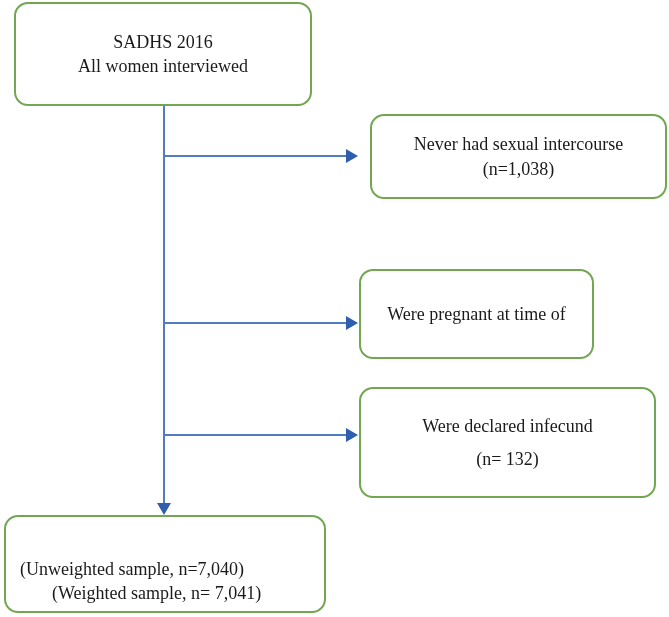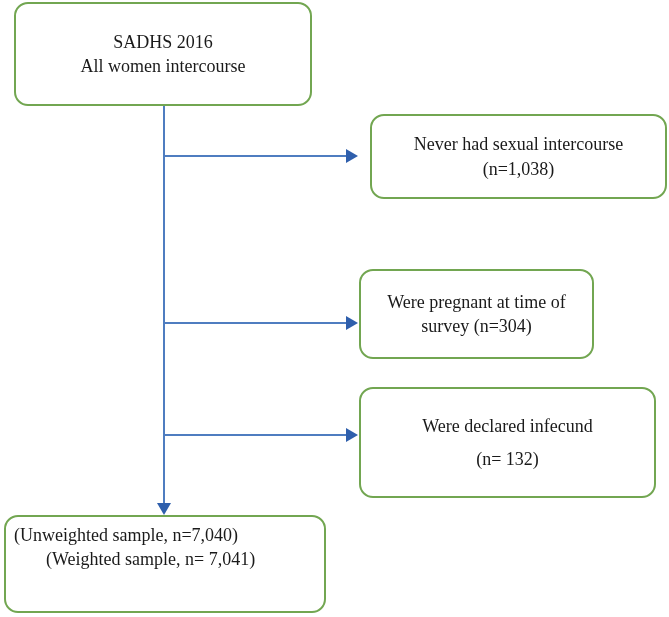--- a/index.html
+++ b/index.html
@@ -36,22 +36,22 @@
     display: block;
     white-space: pre;
   }
 
   
   #node-root      { left: 14px;  top: 2px;   width: 298px; height: 104px; }
   #node-never     { left: 370px; top: 114px; width: 297px; height: 85px;  }
   #node-pregnant  { left: 359px; top: 269px; width: 235px; height: 90px;  }
   #node-infecund  { left: 359px; top: 387px; width: 297px; height: 111px; gap: 8px; }
   #node-final     { left: 4px;   top: 515px; width: 322px; height: 98px;
-                    align-items: stretch; justify-content: flex-start;
-                    text-align: left; padding: 6px 8px; }
+                    align-items: stretch; justify-content: flex-end;
+                    text-align: left; padding: 6px 14px; }
   #node-final .line { text-align: left; }
   #node-final .line.indent { padding-left: 32px; }
   #node-final .line.gap    { }
 
   
   .conn-v {
     position: absolute;
     background: #4f7dc0;
     width: 2px;
     z-index: 1;
@@ -110,31 +110,30 @@
   <div class="conn-h" id="branch2"></div>
   <div class="arrow-right" id="branch2-head"></div>
 
   <div class="conn-h" id="branch3"></div>
   <div class="arrow-right" id="branch3-head"></div>
 
   <div class="arrow-down" id="trunk-head"></div>
 
   <div class="node" id="node-root">
     <span class="line">SADHS 2016</span>
-    <span class="line">All women intercourse</span>
+    <span class="line">All women interviewed</span>
   </div>
 
   <div class="node" id="node-never">
     <span class="line">Never had sexual intercourse</span>
     <span class="line">(n=1,038)</span>
   </div>
 
   <div class="node" id="node-pregnant">
     <span class="line">Were pregnant at time of</span>
-    <span class="line">survey (n=304)</span>
   </div>
 
   <div class="node" id="node-infecund">
     <span class="line">Were declared infecund</span>
     <span class="line">(n= 132)</span>
   </div>
 
   <div class="node" id="node-final">
     <span class="line">(Unweighted sample, n=7,040)</span>
     <span class="line indent gap">(Weighted sample, n= 7,041)</span>

